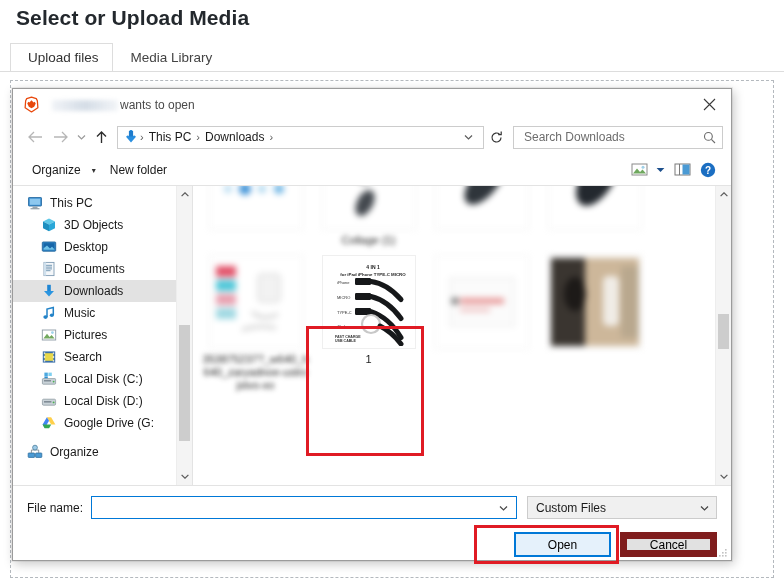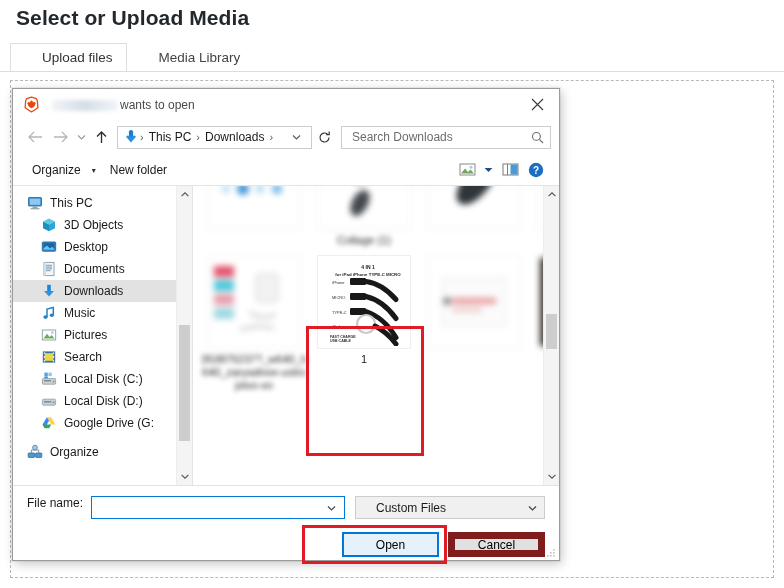--- a/index.html
+++ b/index.html
@@ -19,21 +19,21 @@
     position: absolute; left: 16px; top: 6px;
     font-size: 21px; font-weight: 600; color: #23282d;
     letter-spacing: .1px;
   }
 
   .wp-tabs {
     position: absolute; left: 10px; top: 43px;
     height: 28px; display: flex; align-items: stretch;
   }
   .wp-tab {
-    padding: 5px 13px 6px 31px;
+    padding: 5px 13px 6px 17px;
     font-size: 13.5px; color: #444;
     border: 1px solid transparent;
     border-bottom: none;
     line-height: 17px;
     cursor: pointer;
   }
   .wp-tab.active {
     background: #fff;
     border-color: #dddddd;
     color: #333;
@@ -65,21 +65,21 @@
     cursor: pointer;
   }
   .wp-maxsize {
     margin-top: 22px; font-size: 12.5px; color: #50575e;
   }
 
   
   .dialog {
     position: absolute;
     left: 12px; top: 88px;
-    width: 548px; height: 473px;
+    width: 720px; height: 473px;
     background: #ffffff;
     border: 1px solid #9b9b9b;
     box-shadow: 0 0 0 1px rgba(0,0,0,.06), 2px 3px 10px rgba(0,0,0,.22);
     display: flex; flex-direction: column;
     font-size: 12px; color: #000;
   }
 
   .dlg-titlebar {
     height: 31px; flex: 0 0 31px;
     background: #ffffff;
@@ -268,42 +268,42 @@
     pointer-events: none;
   }
 
   
   .dlg-footer {
     flex: 0 0 74px; height: 74px;
     padding: 10px 14px 8px 14px;
     position: relative;
     background: #fff;
   }
-  .fn-row { display: flex; align-items: flex-start; }
+  .fn-row { display: flex; align-items: center; }
   .fn-label { font-size: 12px; color: #1a1a1a; margin-right: 8px; }
   .fn-input-wrap {
     flex: 1 1 auto;
     height: 23px;
     border: 1px solid #0078d7;
     background: #fff;
     display: flex; align-items: center;
     padding: 0 2px 0 5px;
     min-width: 0;
   }
   .fn-input-wrap input {
     flex: 1 1 auto; border: none; outline: none;
     font-family: inherit; font-size: 12px; color: #000;
     background: transparent; min-width: 0;
   }
   .fn-chev { color: #4a4a4a; padding: 0 6px; cursor: pointer; display: flex; }
   .filter-select {
     flex: 0 0 190px; height: 23px; margin-left: 10px;
     border: 1px solid #cccccc; background: #f0f0f0;
     display: flex; align-items: center; justify-content: space-between;
-    padding: 0 7px 0 20px;
+    padding: 0 7px 0 8px;
     font-size: 12px; color: #1a1a1a; cursor: pointer;
   }
   .btn-row {
     display: flex; justify-content: flex-end; align-items: center;
     margin-top: 13px; gap: 9px;
     padding-right: 0px;
   }
   .btn {
     width: 97px; height: 25px;
     background: #e1e1e1;

